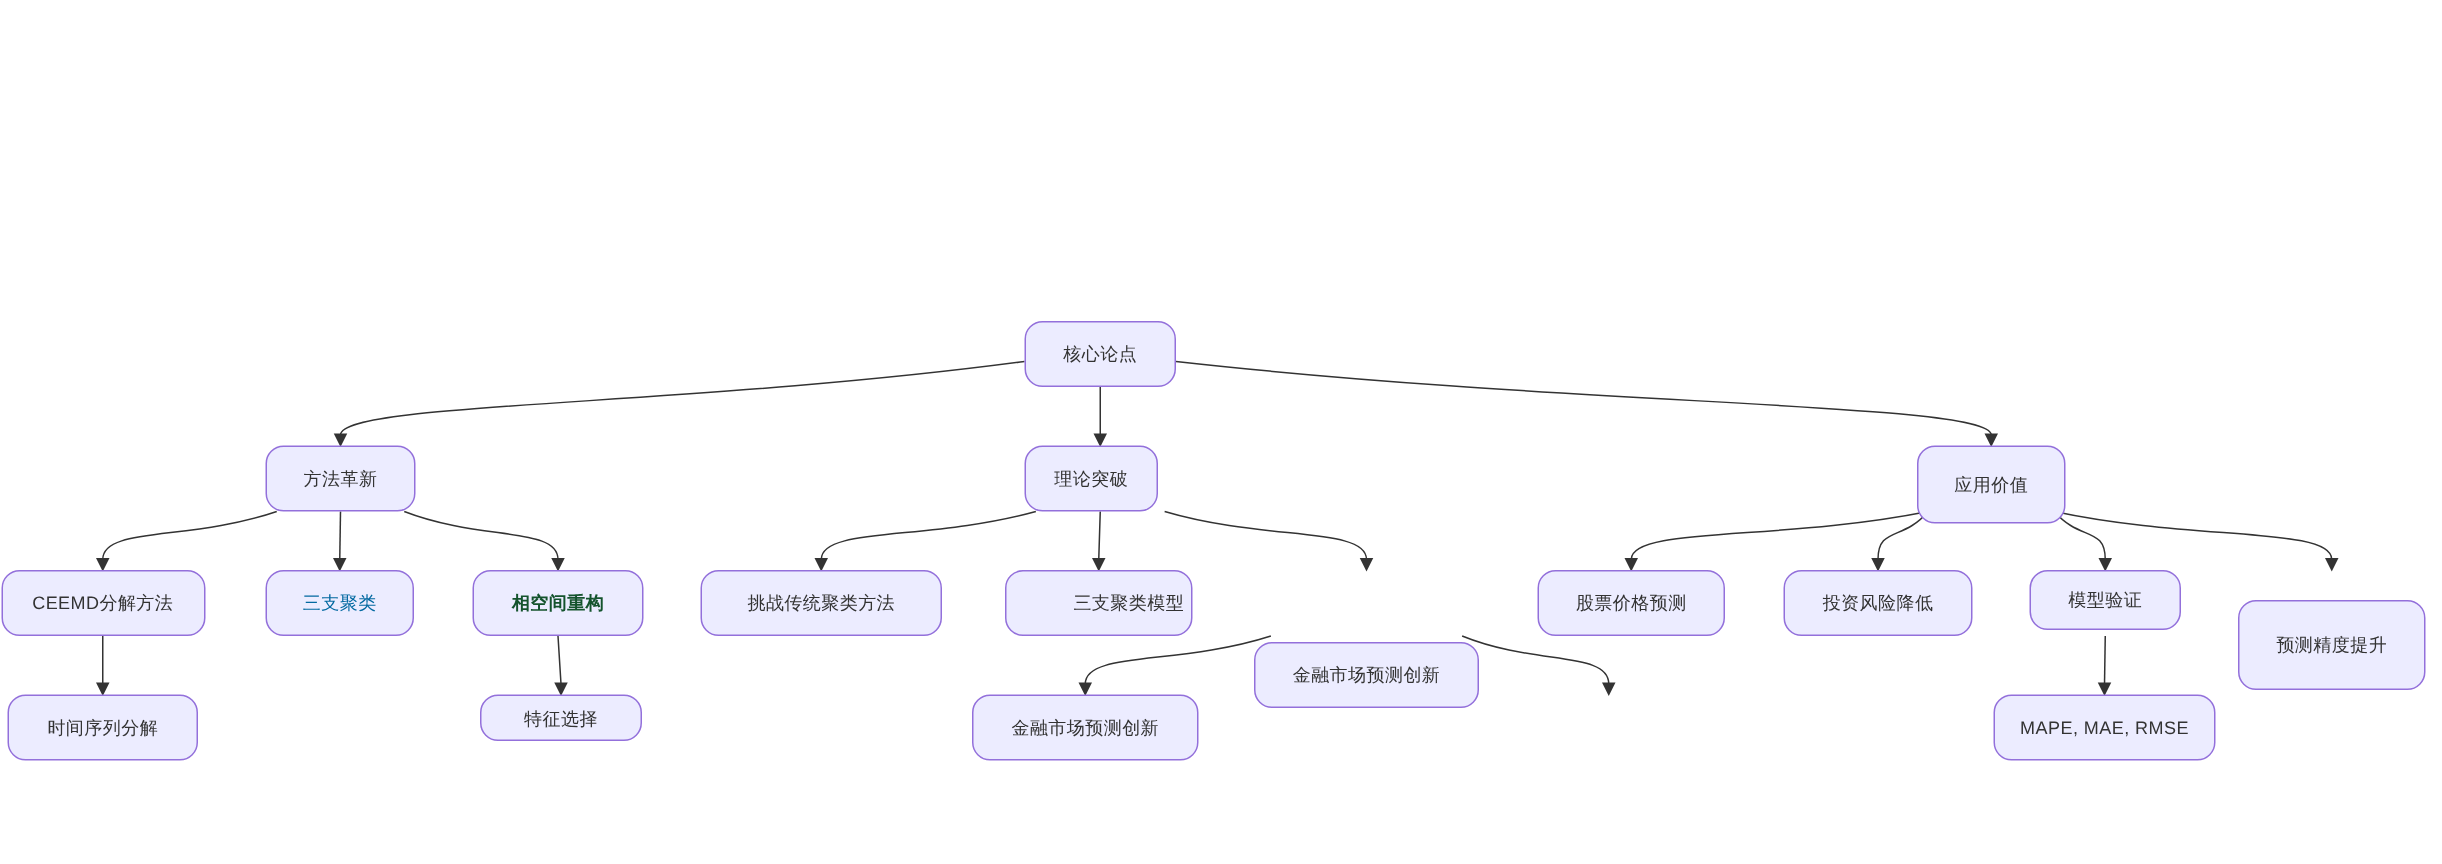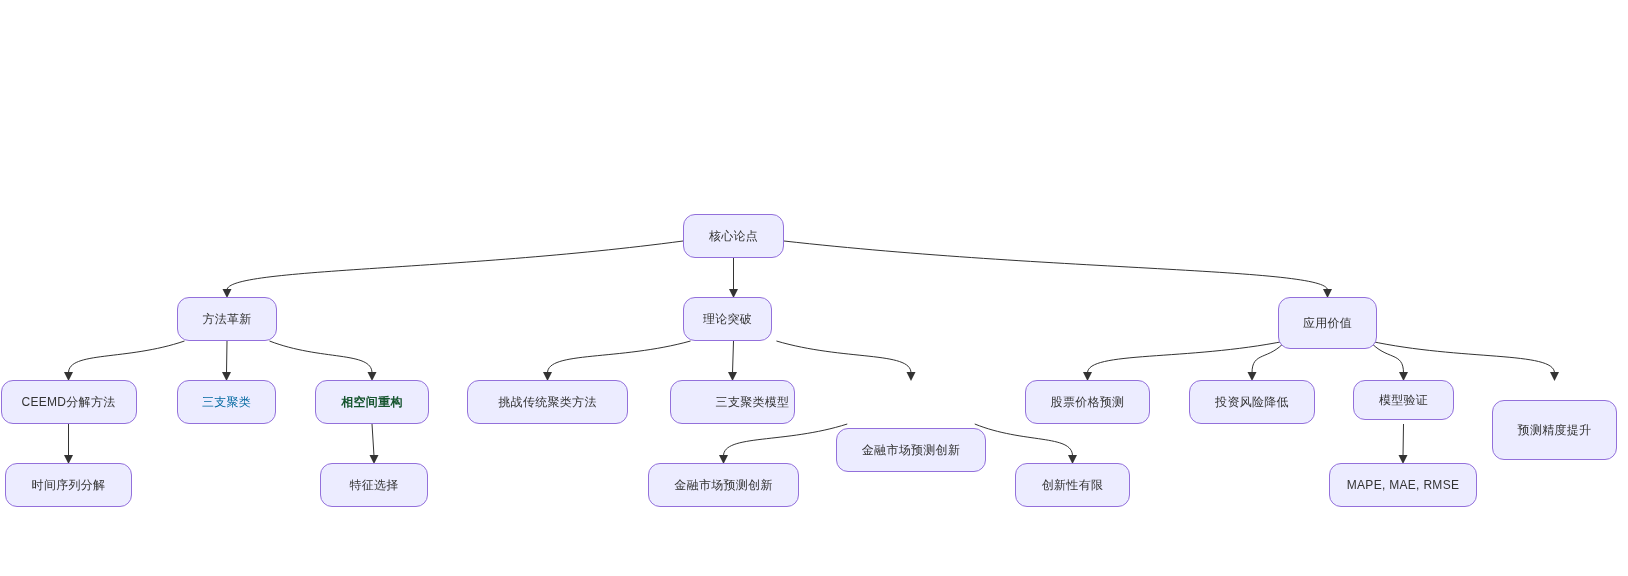--- a/index.html
+++ b/index.html
@@ -124,25 +124,22 @@
     </div>
     <div class="node" style="left: 1353px; top: 380px; width: 101px; height: 40px; background: rgb(236, 236, 255); border-color: rgb(147, 112, 219); color: rgb(51, 51, 51);">
       <span>模型验证</span>
     </div>
     <div class="node" style="left: 1492px; top: 400px; width: 125px; height: 60px; background: rgb(236, 236, 255); border-color: rgb(147, 112, 219); color: rgb(51, 51, 51);">
       <span>预测精度提升</span>
     </div>
     <div class="node" style="left: 5px; top: 463px; width: 127px; height: 44px; background: rgb(236, 236, 255); border-color: rgb(147, 112, 219); color: rgb(51, 51, 51);">
       <span>时间序列分解</span>
     </div>
-    <div class="node" style="left: 320px; top: 463px; width: 108px; height: 44px; background: rgb(236, 236, 255); border-color: rgb(147, 112, 219); color: rgb(51, 51, 51);">
+    <div class="node" style="left: 320px; top: 463px; width: 108px; height: 31px; background: rgb(236, 236, 255); border-color: rgb(147, 112, 219); color: rgb(51, 51, 51);">
       <span>特征选择</span>
     </div>
     <div class="node" style="left: 648px; top: 463px; width: 151px; height: 44px; background: rgb(236, 236, 255); border-color: rgb(147, 112, 219); color: rgb(51, 51, 51);">
       <span>金融市场预测创新</span>
-    </div>
-    <div class="node" style="left: 1015px; top: 463px; width: 115px; height: 44px; background: rgb(236, 236, 255); border-color: rgb(147, 112, 219); color: rgb(51, 51, 51);">
-      <span>创新性有限</span>
     </div>
     <div class="node" style="left: 1329px; top: 463px; width: 148px; height: 44px; background: rgb(236, 236, 255); border-color: rgb(147, 112, 219); color: rgb(51, 51, 51);">
       <span>MAPE, MAE, RMSE</span>
     </div>
   </div>
 
 </body></html>

